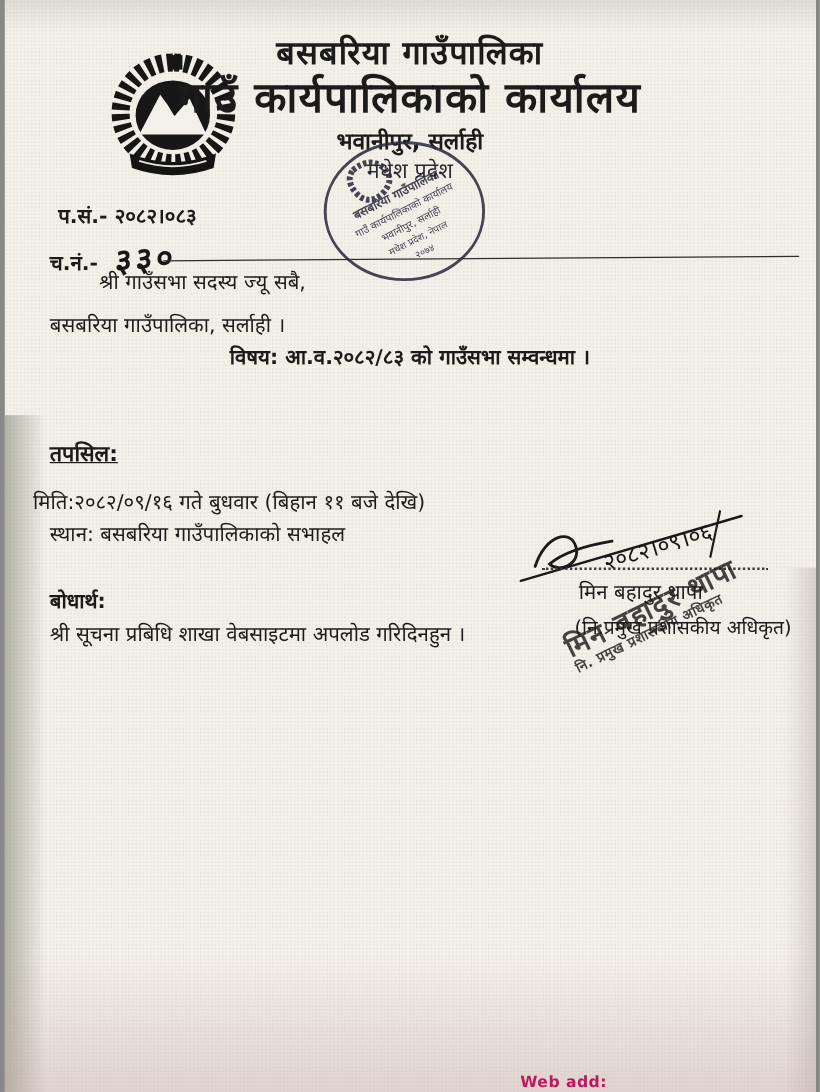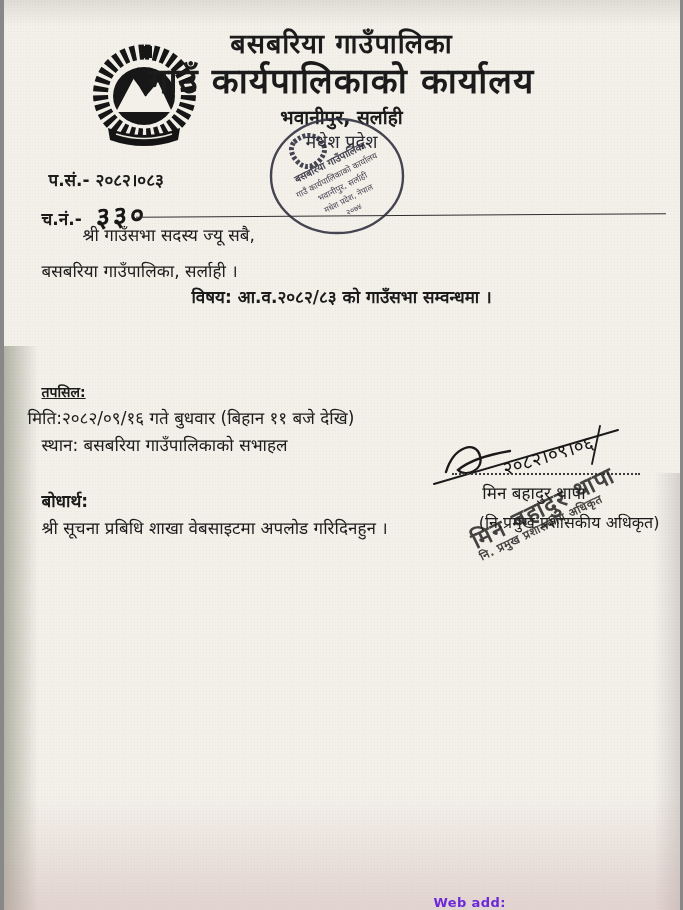--- a/index.html
+++ b/index.html
@@ -47,38 +47,38 @@
                border-top:1.6px solid #2f2f2f; transform:rotate(-0.4deg); }
 
   .addr1 { left:38px; top:223px; font-size:17px;margin-left:41px; }
   .addr2 { left:38px; top:249px; font-size:17px;margin-top:10px; }
 
   .subject { top:285px; font-size:17px; font-weight:600; }
 
   .body-par { left:38px; top:316px; width:614px; font-size:17px; line-height:28px;
               text-indent:58px; text-align:justify; }
 
-  .tapasil-head { left:38px; top:382px; font-size:14px; font-weight:600; text-decoration:underline;text-align:center; }
+  .tapasil-head { left:38px; top:365px; font-size:18px; font-weight:600; text-decoration:underline;text-align:center; }
   .tapasil-date { left:24px; top:406px; font-size:17px; }
   .tapasil-venue{ left:38px; top:433px; font-size:17px; }
 
   .sig-svg   { left:428px; top:424px; width:230px; height:66px; }
   .sig-dots  { left:448px; top:473px; width:188px; height:0; border-bottom:2.4px dotted #3c3c3c; }
   .sig-name  { left:428px; top:481px; width:205px; text-align:center; font-size:17px; }
   .sig-desig { left:416px; top:511px; width:240px; text-align:right; font-size:16px; }
 
   .ink-stamp { left:464px; top:532px; transform:rotate(-26deg); transform-origin:0 0;
                color:#1d1d1d; opacity:0.82; white-space:nowrap; }
   .ink-name  { font-size:23px; font-weight:700; letter-spacing:1.5px; line-height:22px; }
   .ink-desig { font-size:11.5px; font-weight:700; letter-spacing:0.5px; line-height:13px; }
 
   .bodh-head { left:38px; top:489px; font-size:17px; font-weight:600; }
   .bodh-line { left:38px; top:516px; font-size:17px; }
 
-  .web-footer { left:430px; top:895px; font-size:13px; font-weight:700; color:#6d28d9; letter-spacing:0.4px; }
+  .web-footer { left:430px; top:895px; font-size:13px; font-weight:700; color:#be185d; letter-spacing:0.4px; }
 </style>
 </head>
 <body>
 
 <div class="paper">
 
   <div class="grain"></div>
   <div class="shadow-top"></div>
   <div class="shadow-left"></div>
   <div class="shadow-right"></div>

